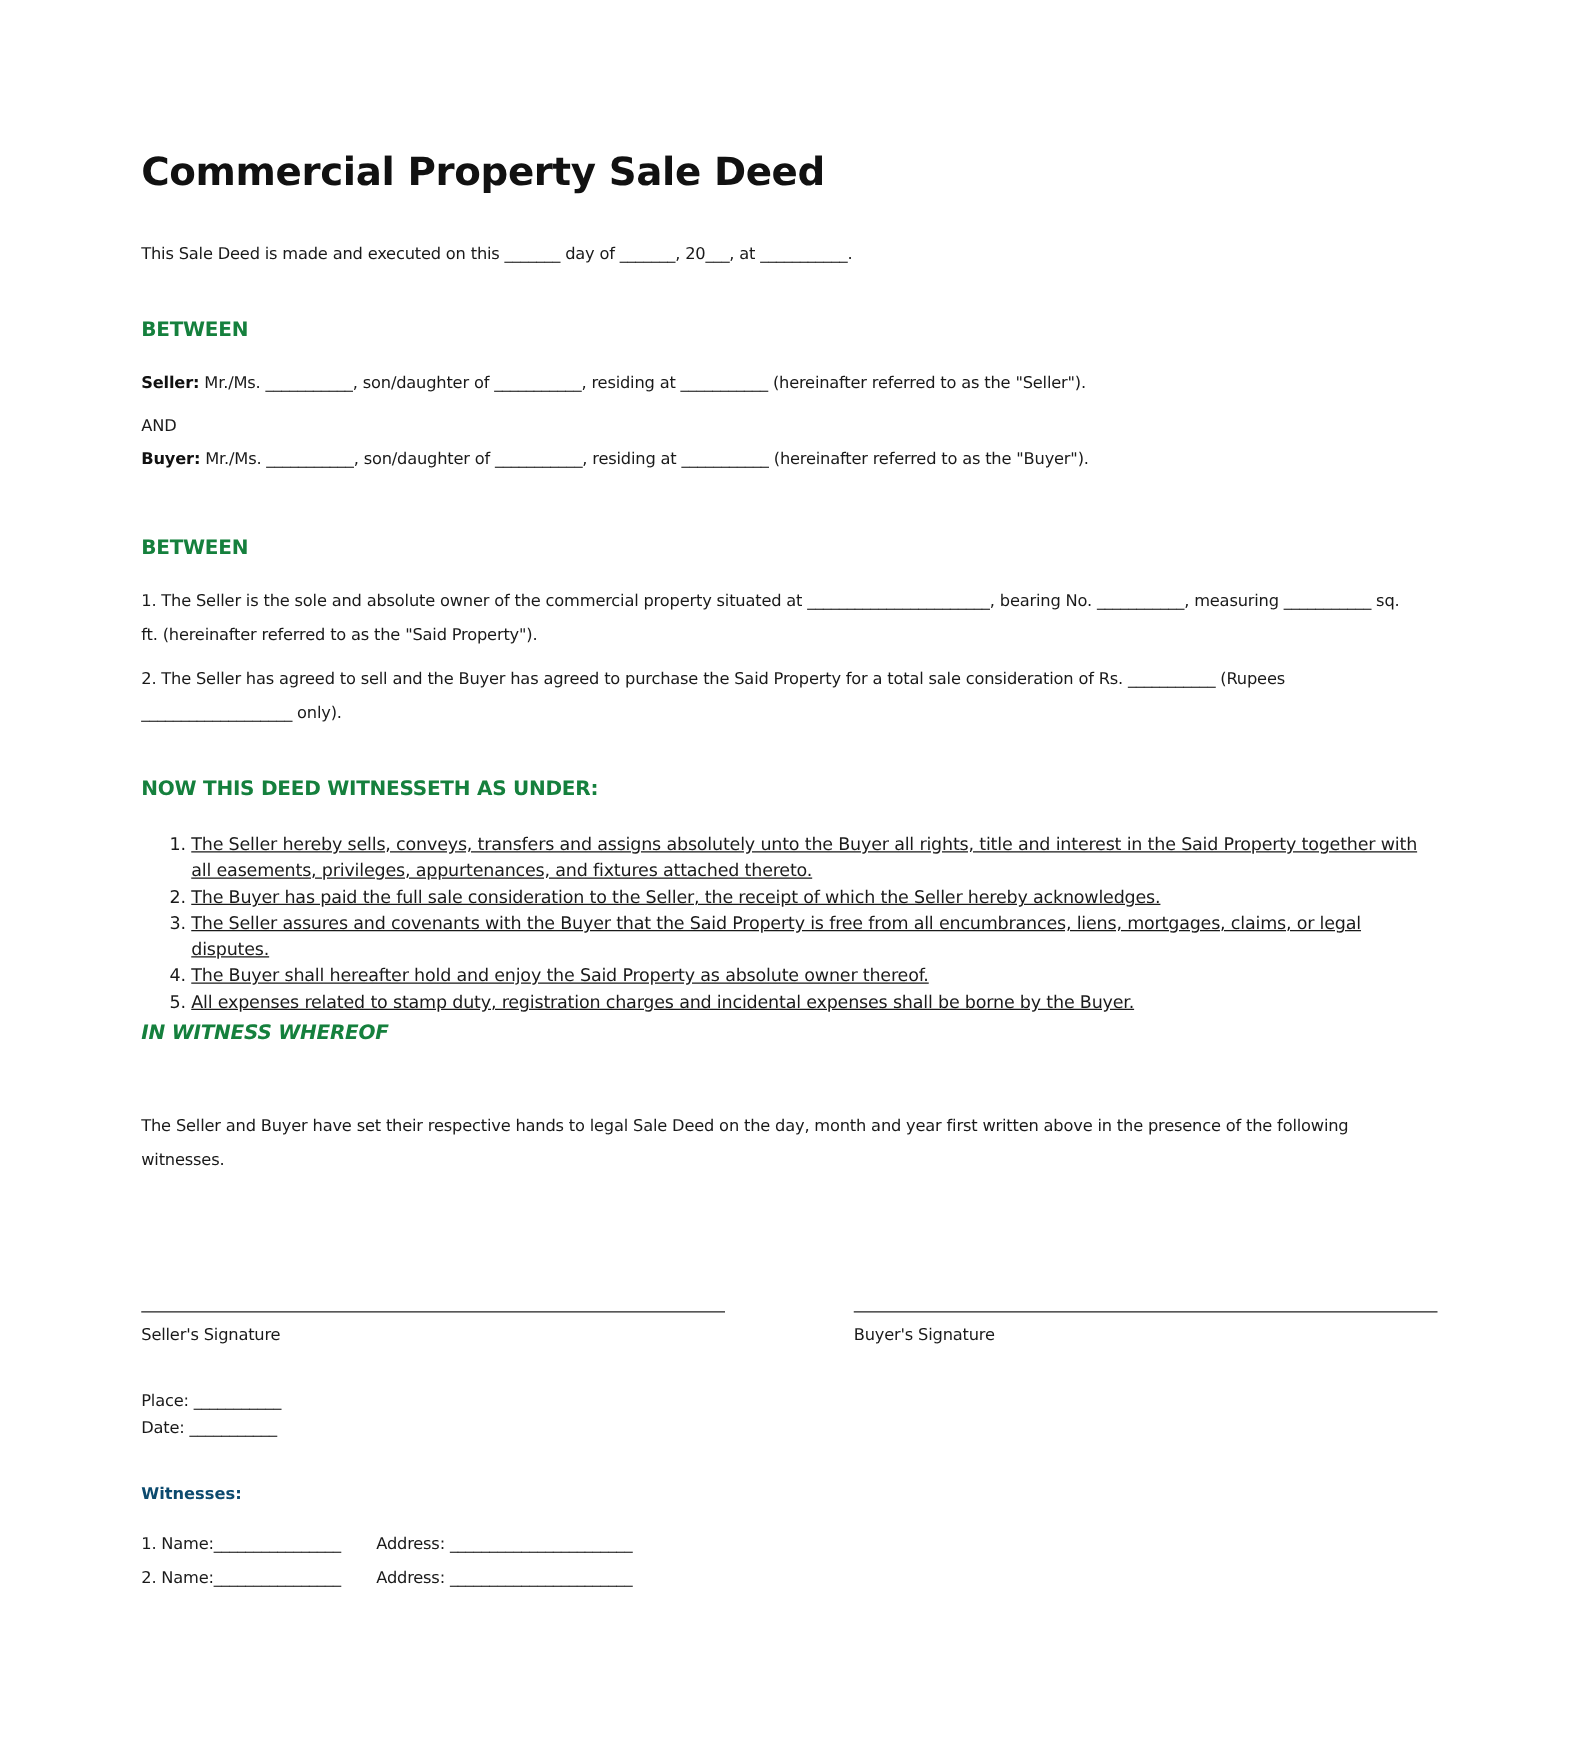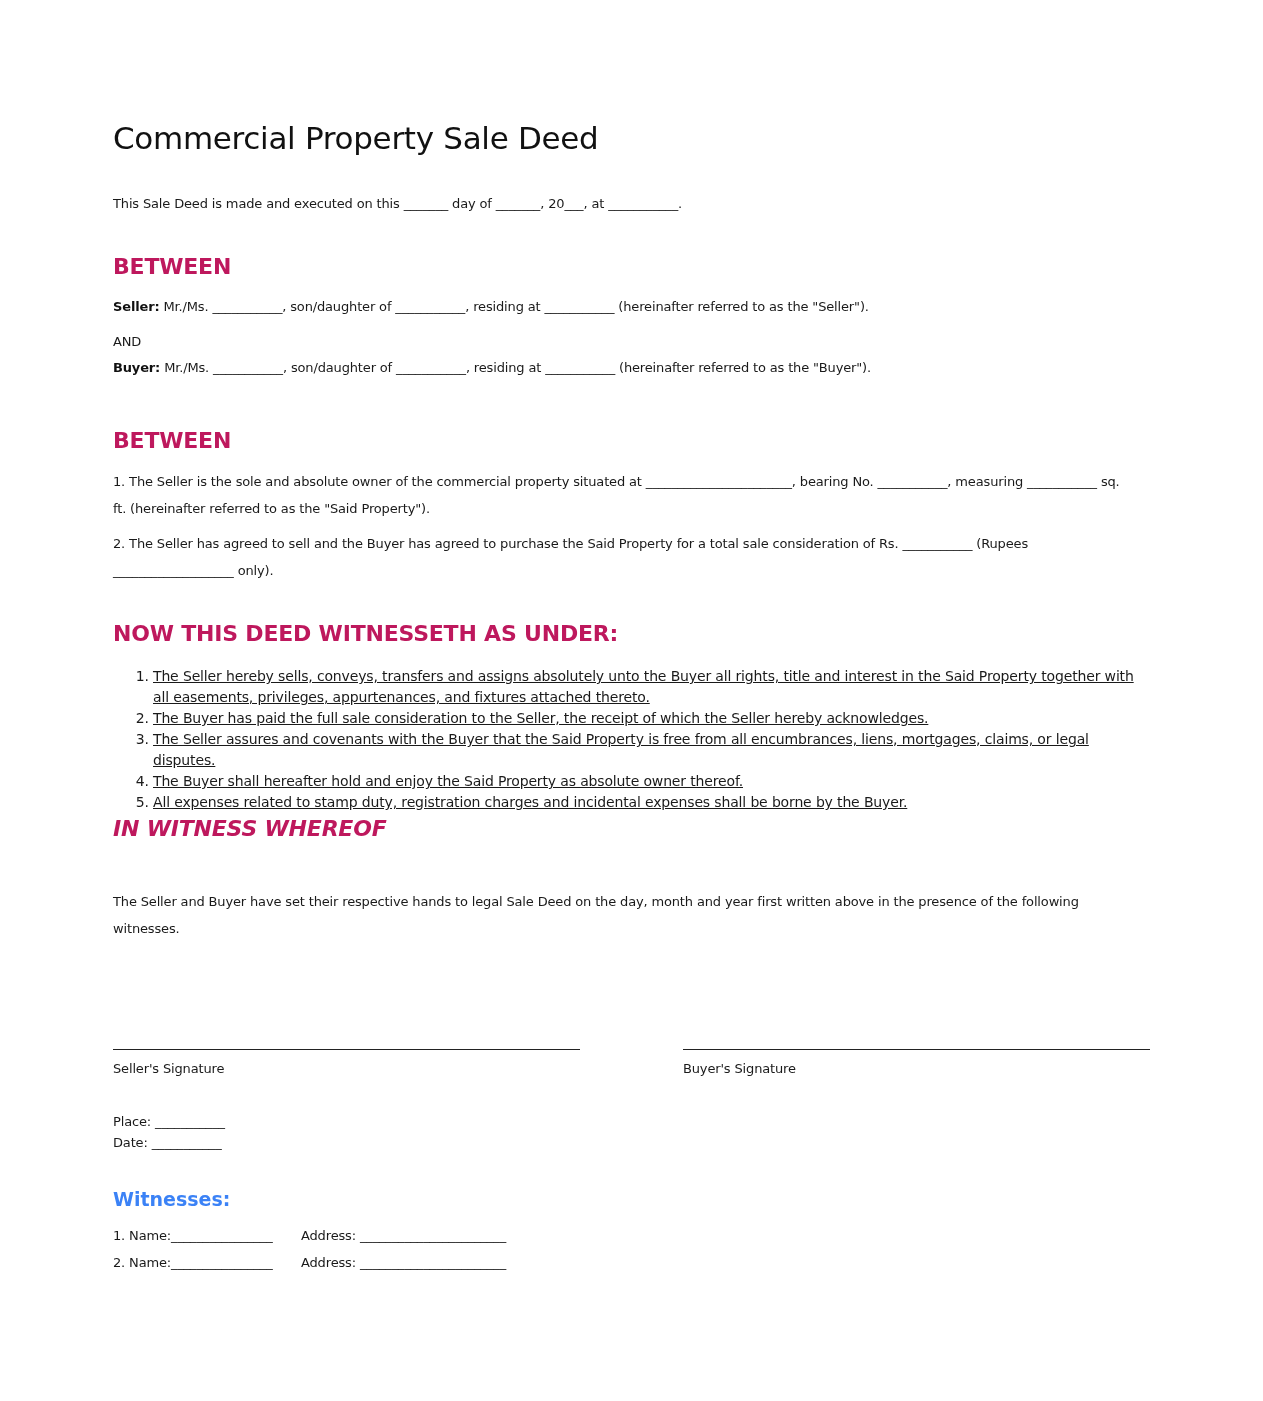--- a/index.html
+++ b/index.html
@@ -1,21 +1,21 @@
 <!DOCTYPE html>
 <html><head>
 <meta charset="utf-8">
 <style>
   html, body { margin:0; padding:0; background:#ffffff; }
   body { width:1263px; height:1401px; position:relative; font-family:"DejaVu Sans", sans-serif; color:#111; }
   .page { position:absolute; left:113px; top:0; width:1040px; }
-  .title { position:absolute; top:120px; left:0; font-size:31px; font-weight:normal; margin:0; color:#111; white-space:nowrap; letter-spacing:-0.3px; }
+  .title { position:absolute; top:120px; left:0; font-size:31px; font-weight:bold; margin:0; color:#111; white-space:nowrap; letter-spacing:-0.3px; }
   .p { position:absolute; left:0; font-size:13px; margin:0; white-space:nowrap; color:#1a1a1a; letter-spacing:-0.15px; }
-  .h2 { position:absolute; left:0; font-size:22px; font-weight:bold; margin:0; color:#be185d; white-space:nowrap; letter-spacing:-0.2px; }
-  .h3 { position:absolute; left:0; font-size:19px; font-weight:bold; margin:0; color:#3b82f6; white-space:nowrap; }
+  .h2 { position:absolute; left:0; font-size:16px; font-weight:bold; margin:0; color:#15803d; white-space:nowrap; letter-spacing:-0.2px; }
+  .h3 { position:absolute; left:0; font-size:13px; font-weight:bold; margin:0; color:#0c4a6e; white-space:nowrap; }
   b { font-weight:bold; color:#111; }
   .wrap { white-space:normal; width:1010px; line-height:27px; }
   ol.clauses { position:absolute; left:0; top:666px; margin:0; padding-left:40px; font-size:14px; line-height:21px; width:1000px; color:#1a1a1a; letter-spacing:-0.15px;text-decoration:underline; }
   ol.clauses li { padding-left:0; }
   .sigline { position:absolute; top:1049px; height:0; border-top:1.3px solid #222; width:467px; }
 </style>
 </head>
 <body>
 
 <div class="page">

